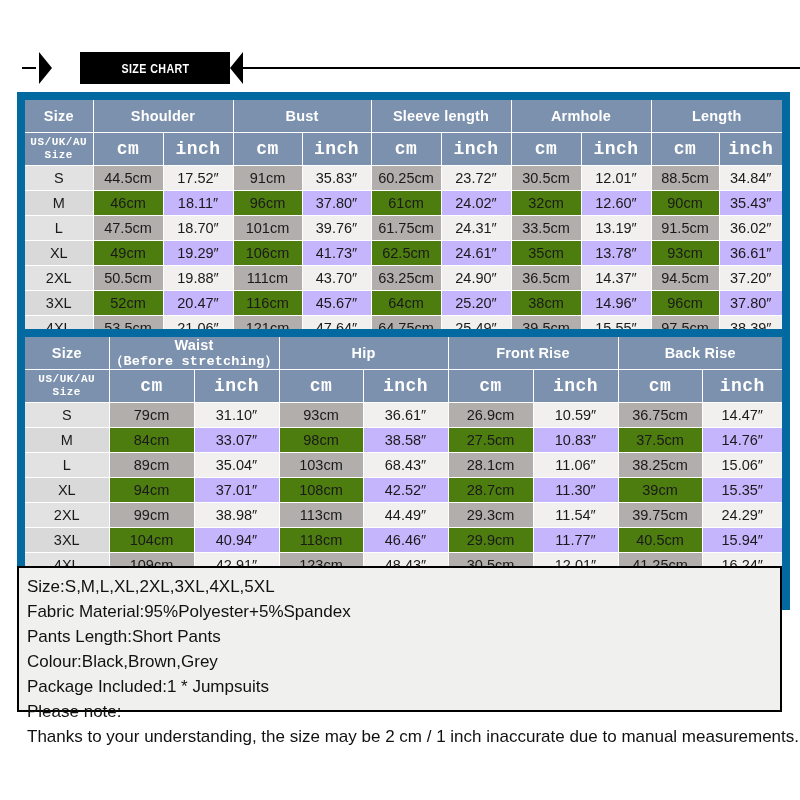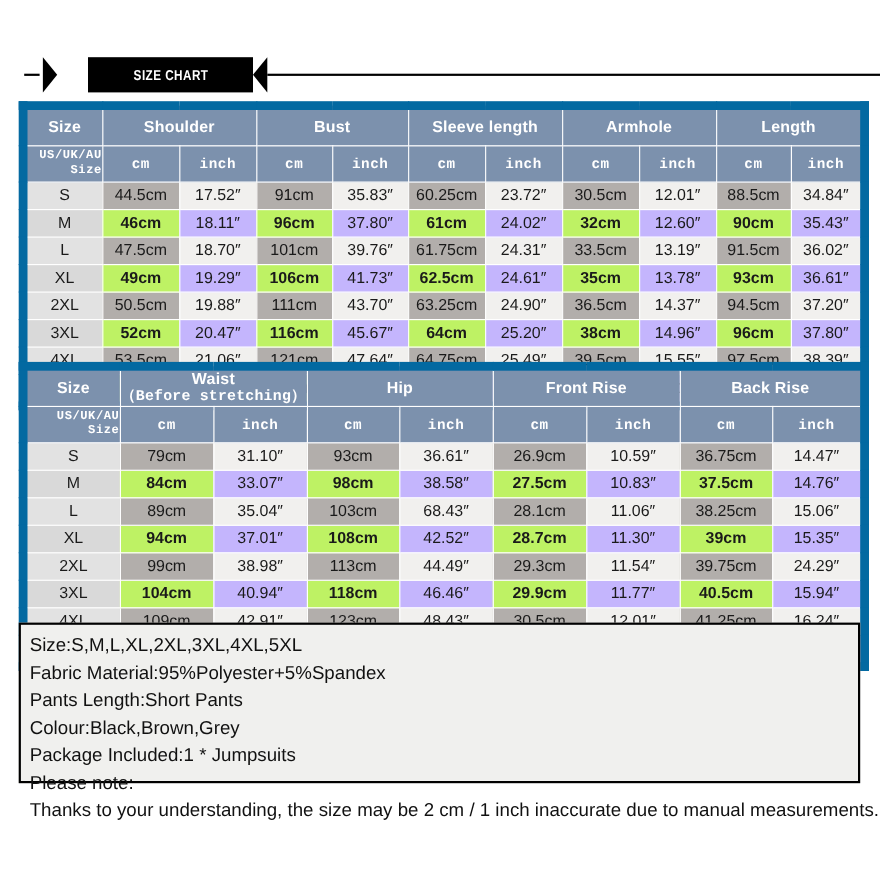--- a/index.html
+++ b/index.html
@@ -94,48 +94,47 @@
     color: #ffffff;
   }
   .hdr-top td {
     height: 32px;
     font-size: 14.5px;
     font-weight: bold;
     letter-spacing: 0.2px;
   }
   .hdr-sub td {
     height: 32px;
-    font-size: 13px;
+    font-size: 18px;
     font-weight: bold;
     font-family: "Liberation Mono", monospace;
     letter-spacing: 0.5px;
   }
   .hdr-sub td.sizecell {
     font-size: 11px;
     line-height: 1.15;
-    text-align: right;
   }
   .hdr-top td.sizecell {
     font-size: 14.5px;
   }
   .wline2 { line-height: 1.12; }
   .wline2 .l1 { display:block; }
   .wline2 .l2 { display:block; font-size: 13.5px; font-family: Liberation Mono, monospace; }
 
   .tbl tbody tr td {
     height: 24px;
     font-size: 14.5px;
     color: #1a1a1a;
   }
   
   .c-size  { background: #e2e2e2; }
   .c-dark  { background: #b2aeab; }
   .c-light { background: #f1f0ee; }
   tr.alt .c-size  { background: #d9d9d9; }
-  tr.alt .c-dark  { background: #bef264; font-weight: bold; }
+  tr.alt .c-dark  { background: #4d7c0f; }
   tr.alt .c-light { background: #c4b5fd; }
 
   #table1 {
     position: absolute;
     left: 17px;
     top: 92px;
     width: 765px;
   }
   #table2 {
     position: absolute;

